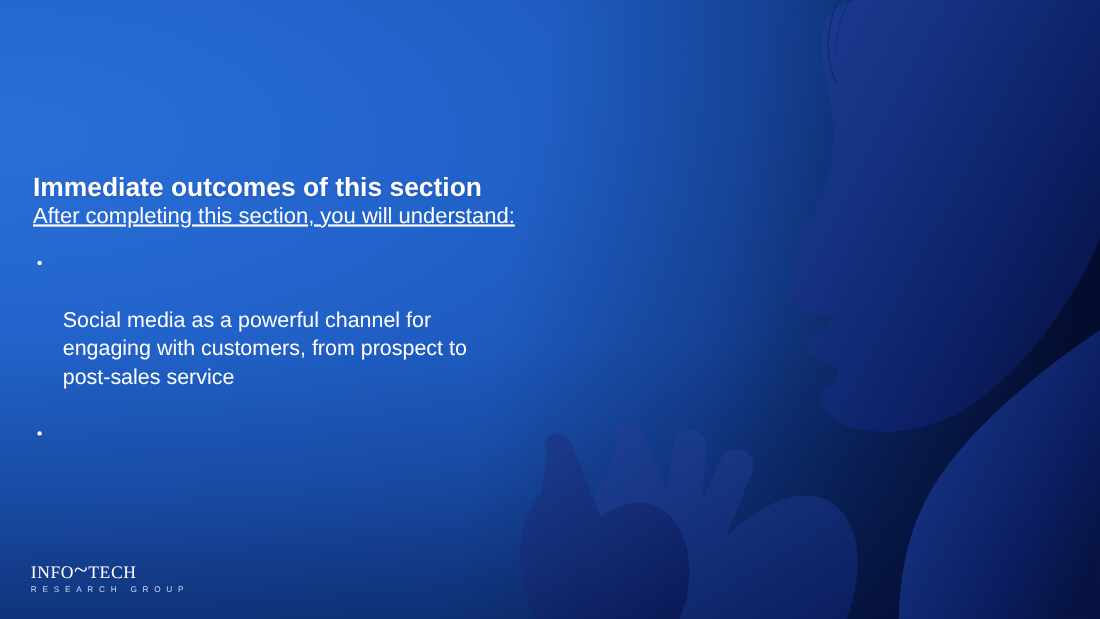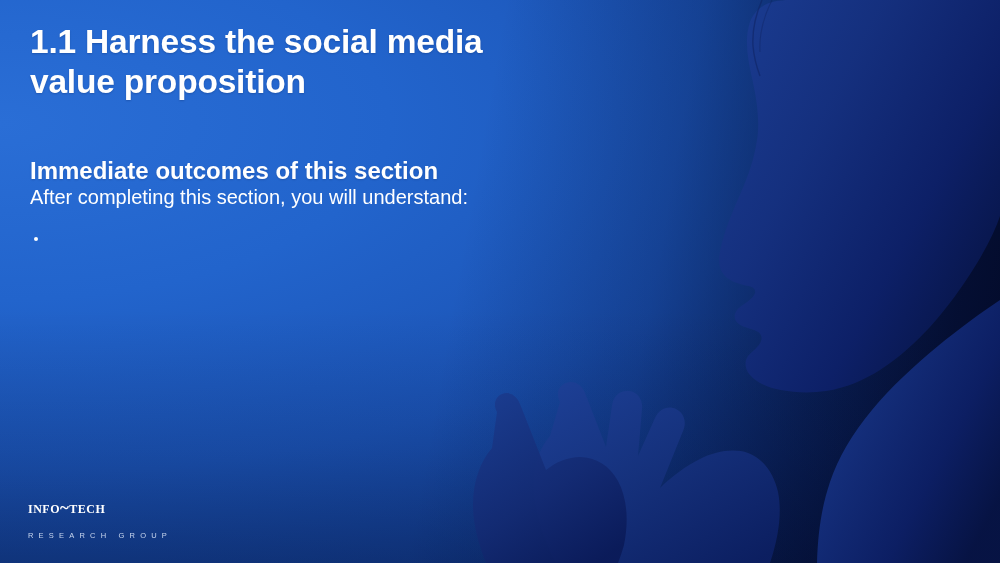--- a/index.html
+++ b/index.html
@@ -89,20 +89,21 @@
   }
   .lead {
     position: absolute;
     top: 185px;
     left: 0;
     width: 590px;
     font-size: 20px;
     font-weight: 400;
     line-height: 1.25;
     color: #ffffff;
+    text-decoration: underline;
   }
   .bullets {
     position: absolute;
     top: 228px;
     left: 0;
     width: 580px;
     margin: 0;
     padding: 0;
     list-style: none;
   }
@@ -130,30 +131,30 @@
   
   .logo {
     position: absolute;
     left: 28px;
     bottom: 24px;
     width: 230px;
     color: #ffffff;
   }
   .logo-word {
     font-family: "Liberation Serif", serif;
-    font-size: 17px;
-    font-weight: 700;
+    font-size: 23px;
+    font-weight: 400;
     letter-spacing: 0.5px;
     line-height: 1;
     color: #ffffff;
     font-variant: small-caps;
     text-transform: lowercase;
   }
   .logo-sub {
-    margin-top: 16px;
+    margin-top: 3px;
     font-family: "Liberation Sans", sans-serif;
     font-size: 7.5px;
     font-weight: 400;
     letter-spacing: 5.2px;
     color: #c9d7ef;
     line-height: 1;
   }
 </style>
 </head>
 <body>
@@ -246,28 +247,32 @@
              C627,498 629,520 624,545
              C622,552 620,558 618,563
              L486,563
              C478,543 473,523 473,505
              C473,482 480,462 492,448
              Z" fill="url(#hand2Grad)" opacity="0.93"></path>
   </svg>
 
   <div class="content">
 
-    <div class="title">1.1 Harness the social media
-value proposition</div>
 
     <div class="subtitle">Immediate outcomes of this section</div>
 
     <div class="lead">After completing this section, you will understand:</div>
 
     <ul class="bullets">
+      <li class="bullet">
+        <span class="dot"></span>
+        <span>Social media as a powerful channel for
+engaging with customers, from prospect to
+post-sales service</span>
+      </li>
       <li class="bullet">
         <span class="dot"></span>
         
       </li>
     </ul>
   </div>
 
   <div class="logo">
     <div class="logo-word">Info~Tech</div>
     <div class="logo-sub">RESEARCH GROUP</div>

